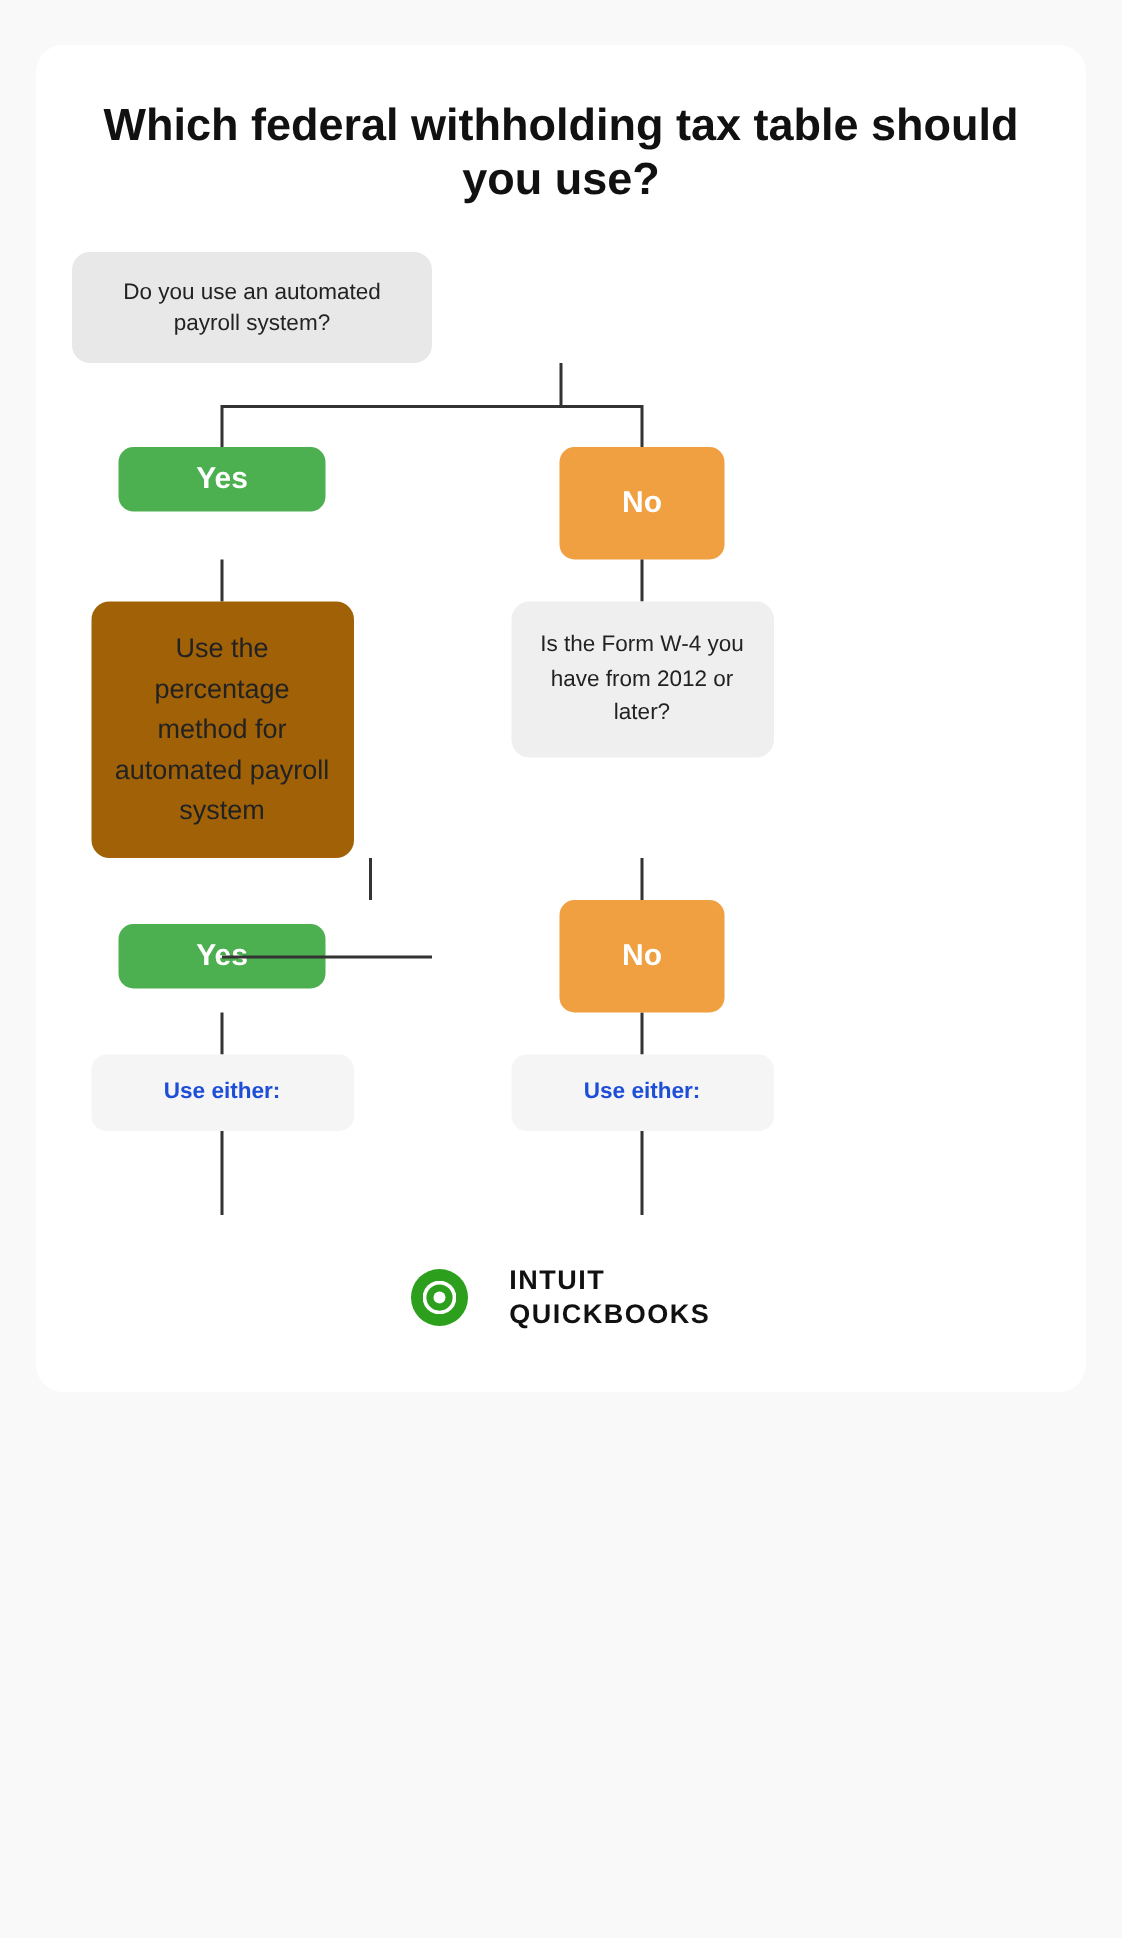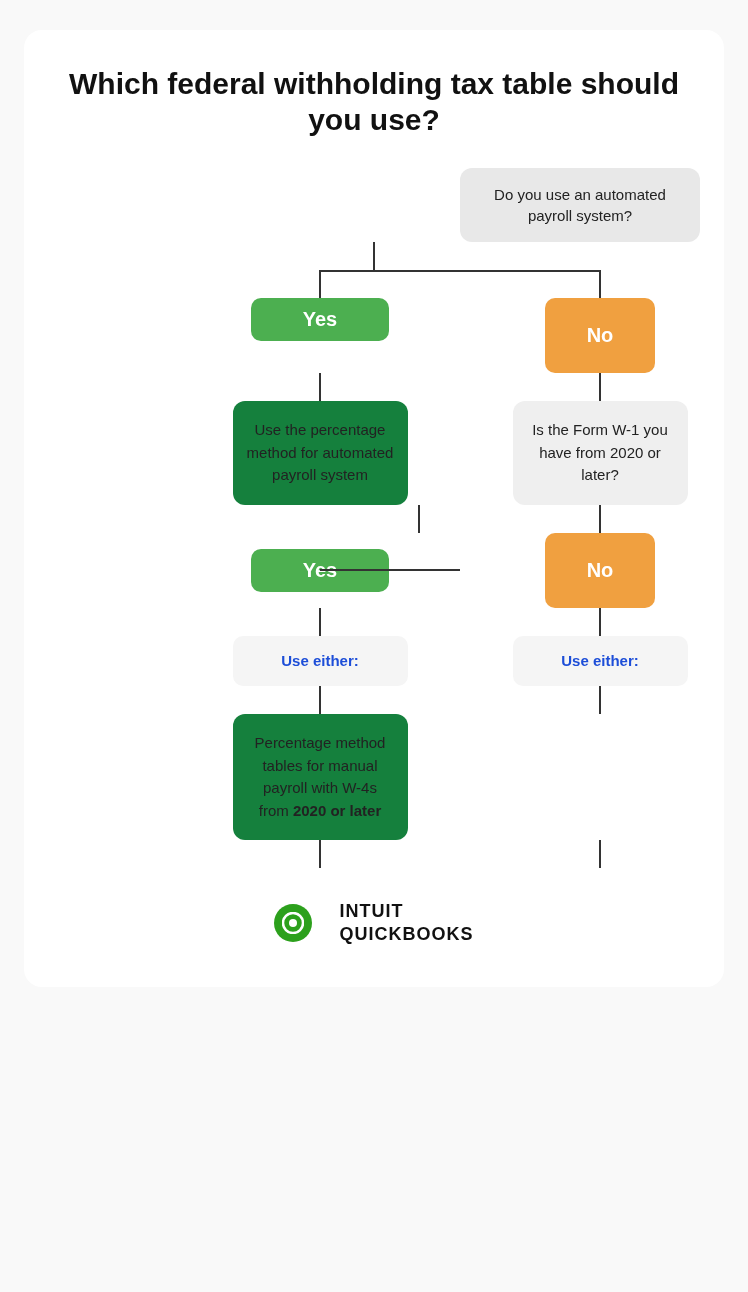--- a/index.html
+++ b/index.html
@@ -26,21 +26,21 @@
       font-size: 30px;
       font-weight: 900;
       text-align: center;
       color: #111;
       line-height: 1.2;
       margin-bottom: 30px;
     }
     .flowchart {
       display: flex;
       flex-direction: column;
-      align-items: flex-end;
+      align-items: flex-start;
       width: 100%;
     }
     
     .start-box {
       background: #e8e8e8;
       border-radius: 12px;
       padding: 16px 28px;
       text-align: center;
       font-size: 15px;
       color: #222;
@@ -100,25 +100,25 @@
       font-weight: 800;
       font-size: 20px;
       border-radius: 10px;
       padding: 26px 36px;
       display: inline-block;
       text-align: center;
       min-width: 110px;
     }
     
     .info-box-blue {
-      background: #15803d;
+      background: #a16207;
       border-radius: 12px;
       padding: 18px 14px;
       text-align: center;
-      font-size: 15px;
+      font-size: 18px;
       color: #222;
       width: 175px;
       line-height: 1.5;
     }
     .info-box-gray {
       background: #efefef;
       border-radius: 12px;
       padding: 18px 14px;
       text-align: center;
       font-size: 15px;
@@ -224,21 +224,21 @@
       <div class="col">
         <div class="v-line"></div>
       </div>
     </div>
 
     <div class="two-col">
       <div class="col">
         <div class="info-box-blue">Use the percentage method for automated payroll system</div>
       </div>
       <div class="col">
-        <div class="info-box-gray">Is the Form W-1 you have from 2020 or later?</div>
+        <div class="info-box-gray">Is the Form W-4 you have from 2012 or later?</div>
       </div>
     </div>
 
     <div class="two-col" style="margin-top:0;">
       <div class="col">
 
         <div style="height:28px; position:relative; width:200px;">
           <div style="position:absolute; right:0; top:0; width:2px; height:28px; background:#333;"></div>
         </div>
       </div>
@@ -283,25 +283,20 @@
     <div class="two-col">
       <div class="col">
         <div class="v-line"></div>
       </div>
       <div class="col">
         <div class="v-line"></div>
       </div>
     </div>
 
     <div class="two-col">
-      <div class="col">
-        <div class="info-box-blue">
-          <span>Percentage method tables for manual payroll with W-4s from <span class="bold">2020 or later</span></span>
-        </div>
-      </div>
     </div>
 
     <div class="two-col">
       <div class="col">
         <div class="v-line"></div>
       </div>
       <div class="col">
         <div class="v-line"></div>
       </div>
     </div>

